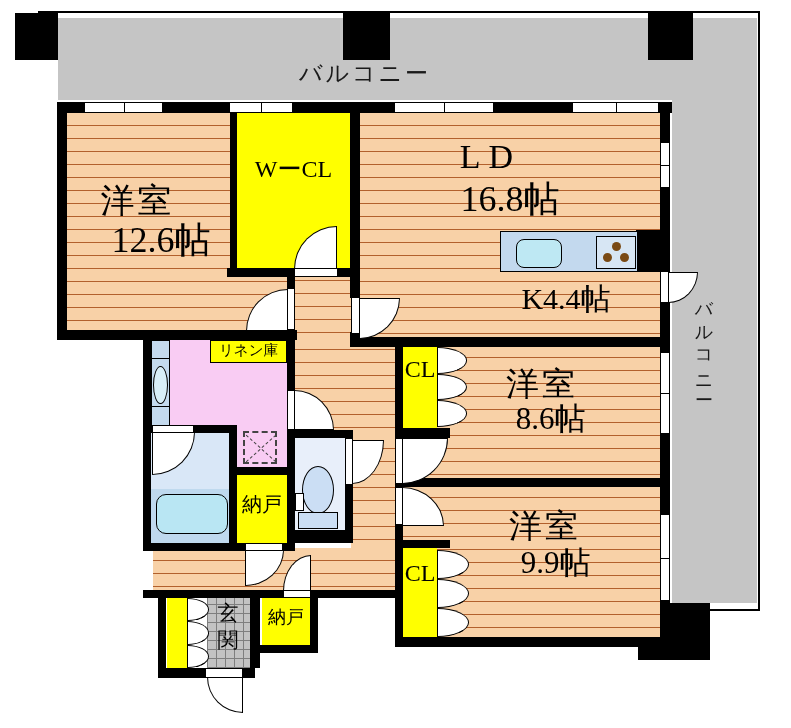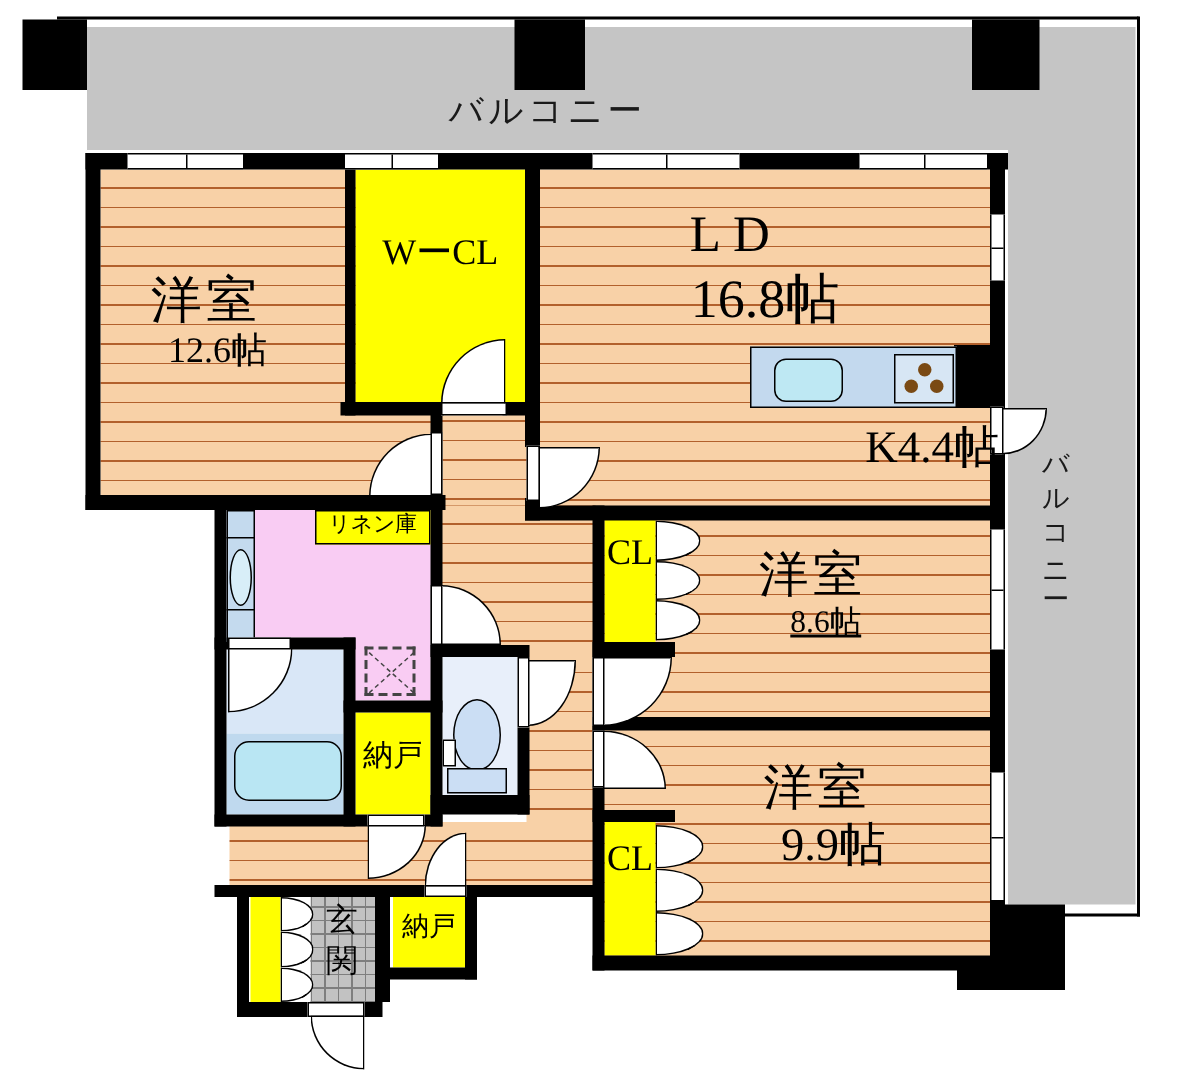--- a/index.html
+++ b/index.html
@@ -179,31 +179,31 @@
   <div class="fold" style="left:437px;top:550px;width:32px;height:87px;">
       <div></div>
       <div></div>
       <div></div>
     </div>
 
   <div class="lbl" style="left:280px;top:62px;width:170px;font-size:23px;letter-spacing:3px;color:#1a1a1a;">バルコニー</div>
   <div class="lbl vtext" style="left:694px;top:266px;height:150px;font-size:18px;letter-spacing:5px;color:#1a1a1a;">バルコニー</div>
 
   <div class="lbl" style="left:40px;top:183px;width:195px;font-size:34px;letter-spacing:3px;">洋室</div>
-  <div class="lbl" style="left:40px;top:222px;width:210px;font-size:24px;">12.6帖</div>
+  <div class="lbl" style="left:56px;top:222px;width:210px;font-size:36px;">12.6帖</div>
 
   <div class="lbl" style="left:237px;top:157px;width:113px;font-size:24px;">WーCL</div>
 
   <div class="lbl" style="left:408px;top:139px;width:165px;font-size:34px;letter-spacing:8px;">LD</div>
   <div class="lbl" style="left:420px;top:181px;width:180px;font-size:36px;">16.8帖</div>
 
-  <div class="lbl" style="left:466px;top:283px;width:200px;font-size:30px;text-align:right;">K4.4帖</div>
+  <div class="lbl" style="left:466px;top:283px;width:200px;font-size:30px;">K4.4帖</div>
 
   <div class="lbl" style="left:447px;top:367px;width:190px;font-size:33px;letter-spacing:3px;">洋室</div>
-  <div class="lbl" style="left:453px;top:403px;width:195px;font-size:21px;text-decoration:underline;">8.6帖</div>
+  <div class="lbl" style="left:453px;top:403px;width:195px;font-size:31px;">8.6帖</div>
 
   <div class="lbl" style="left:450px;top:509px;width:190px;font-size:33px;letter-spacing:3px;">洋室</div>
   <div class="lbl" style="left:458px;top:547px;width:195px;font-size:31px;">9.9帖</div>
 
   <div class="lbl brk" style="left:403px;top:351px;width:34px;font-size:24px;line-height:37px;">CL</div>
   <div class="lbl brk" style="left:403px;top:555px;width:34px;font-size:24px;line-height:37px;">CL</div>
 
   <div class="lbl" style="left:210px;top:343px;width:77px;font-size:14.5px;">リネン庫</div>
 
   <div class="lbl" style="left:237px;top:494px;width:50px;font-size:20px;">納戸</div>

